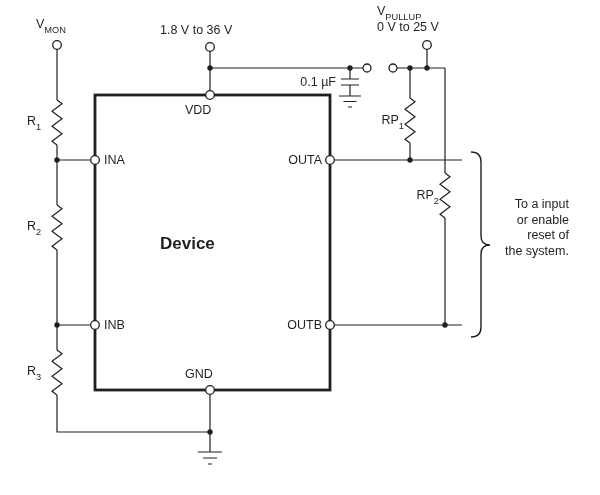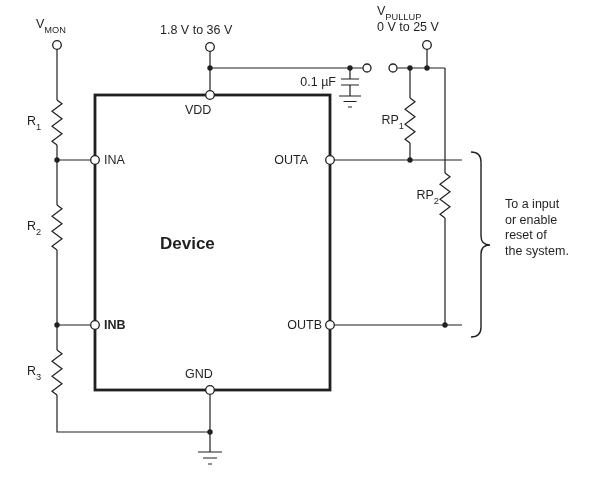--- a/index.html
+++ b/index.html
@@ -1,20 +1,20 @@
 <!DOCTYPE html>
 <html style="--wire: #231f20; --bg: #ffffff;"><head>
 <meta charset="utf-8">
 <style>
   * { margin:0; padding:0; box-sizing:border-box; }
   html,body { background:#fff; }
   body { font-family:"Liberation Sans", sans-serif; }
   .canvas { position:relative; width:600px; height:495px; background:var(--bg,#ffffff); color:var(--wire,#231f20); overflow:hidden; }
   .canvas svg { position:absolute; left:0; top:0; }
-  .lbl { position:absolute; font-size:12.5px; line-height:15.5px; color:var(--wire,#231f20); white-space:nowrap; }
+  .lbl { position:absolute; font-size:12.5px; line-height:15.5px; color:var(--wire,#231f20); white-space:nowrap;text-align:right; }
   .lbl sub { font-size:74%; line-height:0; position:relative; bottom:-0.18em; }
   .center { text-align:left; }
   .right { text-align:right; }
   .bold { font-weight:bold; }
 </style>
 </head>
 <body>
 
 <div class="canvas">
 
@@ -79,24 +79,24 @@
 
   <div class="lbl right" style="left:286px; top:75px; width:50px;">0.1 µF</div>
   <div class="lbl" style="left:27px; top:114px;"><span>R</span><sub>1</sub></div>
   <div class="lbl" style="left:27px; top:219px;"><span>R</span><sub>2</sub></div>
   <div class="lbl" style="left:27px; top:364px;"><span>R</span><sub>3</sub></div>
   <div class="lbl right" style="left:358px; top:113px; width:46px;"><span>RP</span><sub>1</sub></div>
   <div class="lbl right" style="left:393px; top:188px; width:46px;"><span>RP</span><sub>2</sub></div>
 
   <div class="lbl center bold" style="left:160px; top:236px; width:100px; font-size:17px;">Device</div>
   <div class="lbl" style="left:104px; top:153px;">INA</div>
-  <div class="lbl" style="left:104px; top:318px;font-weight:bold;">INB</div>
+  <div class="lbl" style="left:104px; top:318px;">INB</div>
   <div class="lbl center" style="left:185px; top:103px; width:50px;">VDD</div>
   <div class="lbl center" style="left:185px; top:367px; width:50px;">GND</div>
-  <div class="lbl right" style="left:260px; top:153px; width:48px;">OUTA</div>
+  <div class="lbl right" style="left:274px; top:153px; width:48px;">OUTA</div>
   <div class="lbl right" style="left:274px; top:318px; width:48px;">OUTB</div>
 
   <div class="lbl" style="left:505px; top:197px;">
     <div>To a input</div>
     <div>or enable</div>
     <div>reset of</div>
     <div>the system.</div>
   </div>
 
 </div>

